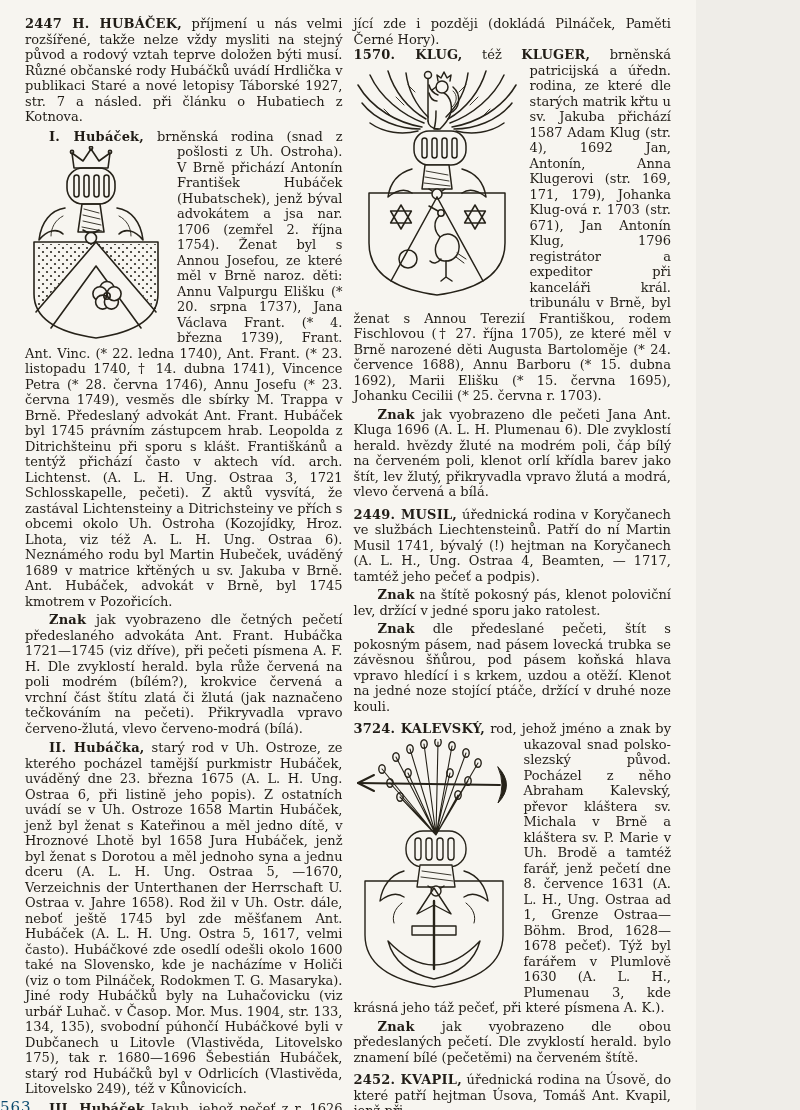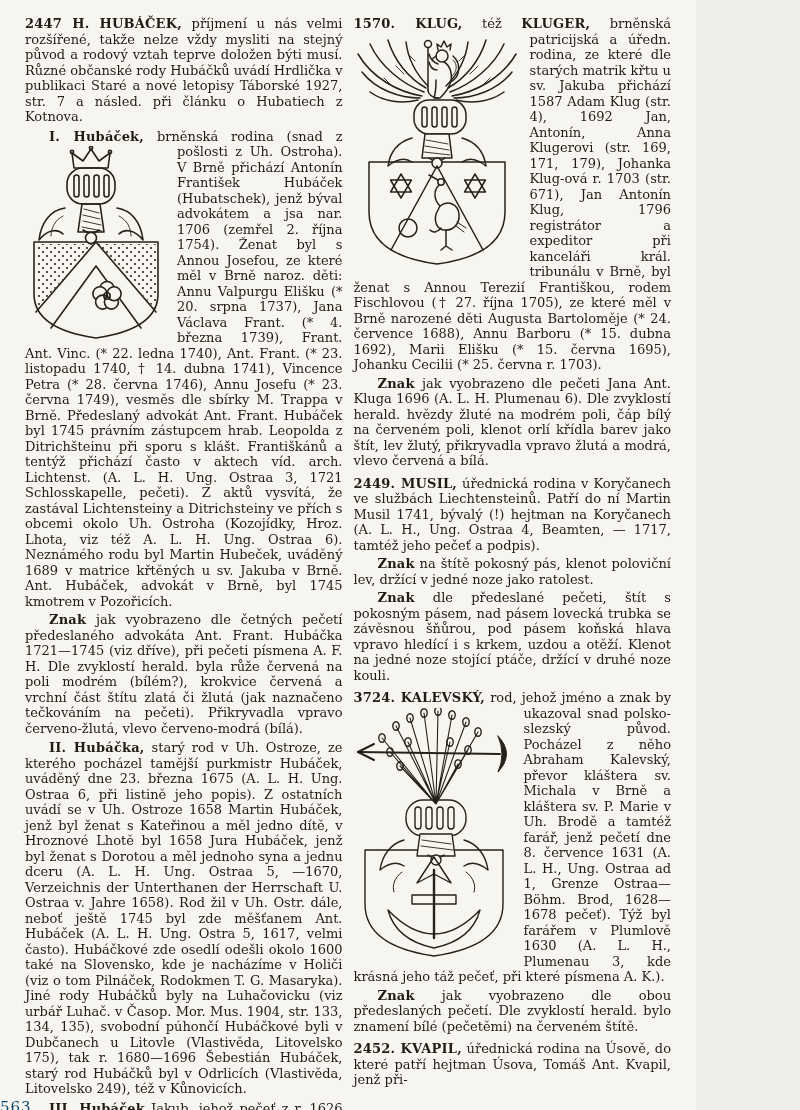--- a/index.html
+++ b/index.html
@@ -104,20 +104,23 @@
       </p>
 
       <p class="sub">
         <b class="hd">IV. Hubáček</b>
         <span>byl starousedlý rod v Černé Hoře u Brna, přicházející již 1552, Jan H., purkmistr, a ži-</span>
       </p>
     </div>
 
     <div class="col">
 
+      <p class="first">
+        <span>jící zde i později (dokládá Pilnáček, Paměti Černé Hory).</span>
+      </p>
 
       <p class="tight">
         <b class="hd">1570. KLUG,</b>
         <span>též</span>
         <b class="hd">KLUGER,</b>
         <span>brněnská patricijská a</span>
         <span class="arms" role="img" aria-label="Erb Klug – štít se dvěma hvězdami a čápem, klenot orlí křídla se lvem">
           <svg width="166" height="236" viewBox="0 0 166 236" xmlns="http://www.w3.org/2000/svg">
             <g fill="none" stroke="#262219" stroke-width="1.5" stroke-linejoin="round" stroke-linecap="round">
               <g>
@@ -189,21 +192,21 @@
         <span>jak vyobrazeno dle pečeti Jana Ant. Kluga 1696 (A. L. H. Plumenau 6). Dle zvyklostí herald. hvězdy žluté na modrém poli, čáp bílý na červeném poli, klenot orlí křídla barev jako štít, lev žlutý, přikryvadla vpravo žlutá a modrá, vlevo červená a bílá.</span>
       </p>
 
       <p class="entry">
         <b class="hd">2449. MUSIL,</b>
         <span>úřednická rodina v Koryčanech ve službách Liechtensteinů. Patří do ní Martin Musil 1741, bývalý (!) hejtman na Koryčanech (A. L. H., Ung. Ostraa 4, Beamten, — 1717, tamtéž jeho pečeť a podpis).</span>
       </p>
 
       <p class="znak">
         <b class="hd">Znak</b>
-        <span>na štítě pokosný pás, klenot poloviční lev, držící v jedné noze jako ratolest.</span>
+        <span>na štítě pokosný pás, klenot poloviční lev, držící v jedné sporu jako ratolest.</span>
       </p>
 
 
       <p class="znak">
         <b class="hd">Znak</b>
         <span>dle předeslané pečeti, štít s pokosným pásem, nad pásem lovecká trubka se závěsnou šňůrou, pod pásem koňská hlava vpravo hledící i s krkem, uzdou a otěží. Klenot na jedné noze stojící ptáče, držící v druhé noze kouli.</span>
       </p>
 
       <p class="entry">
         <b class="hd">3724. KALEVSKÝ,</b>

